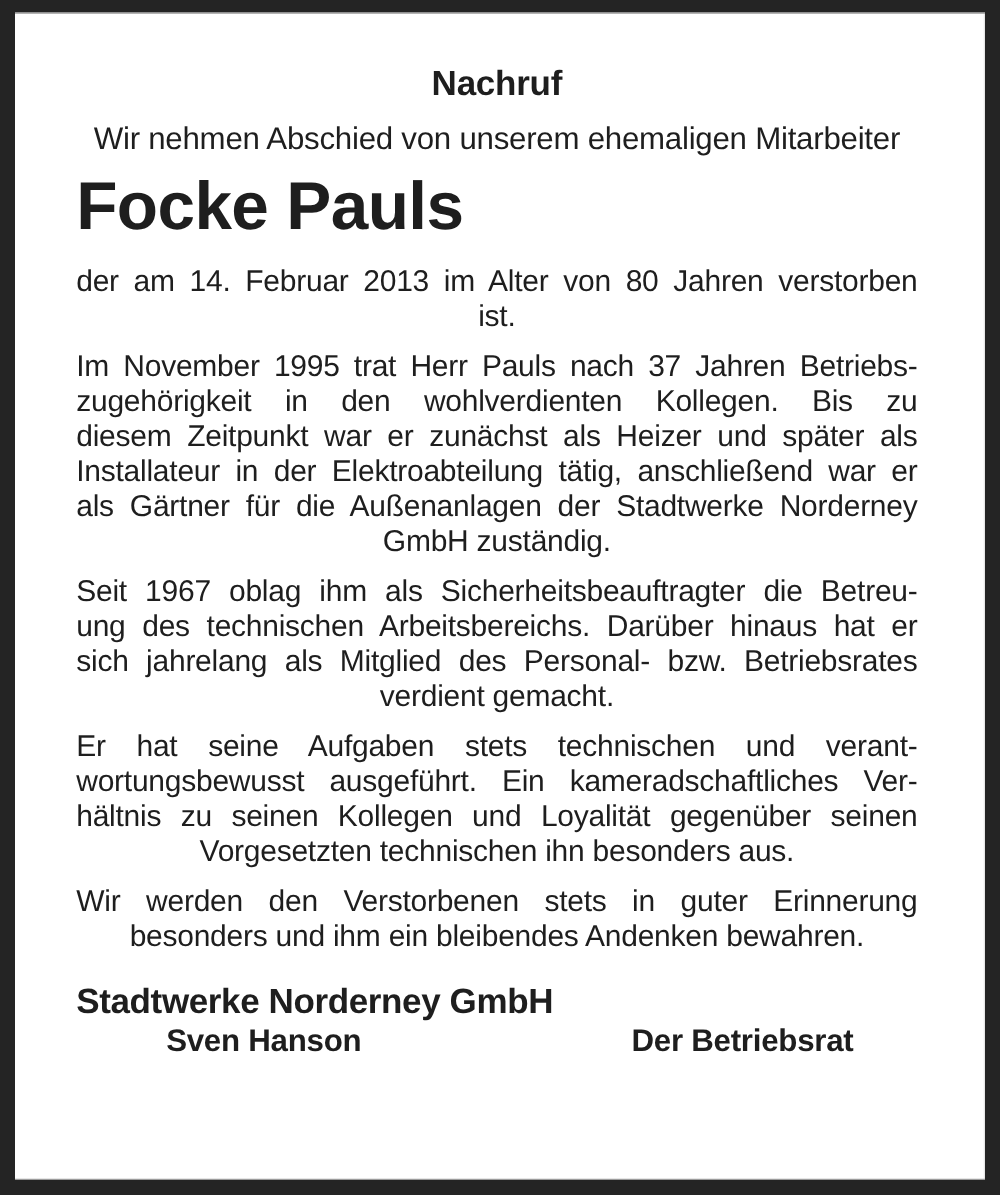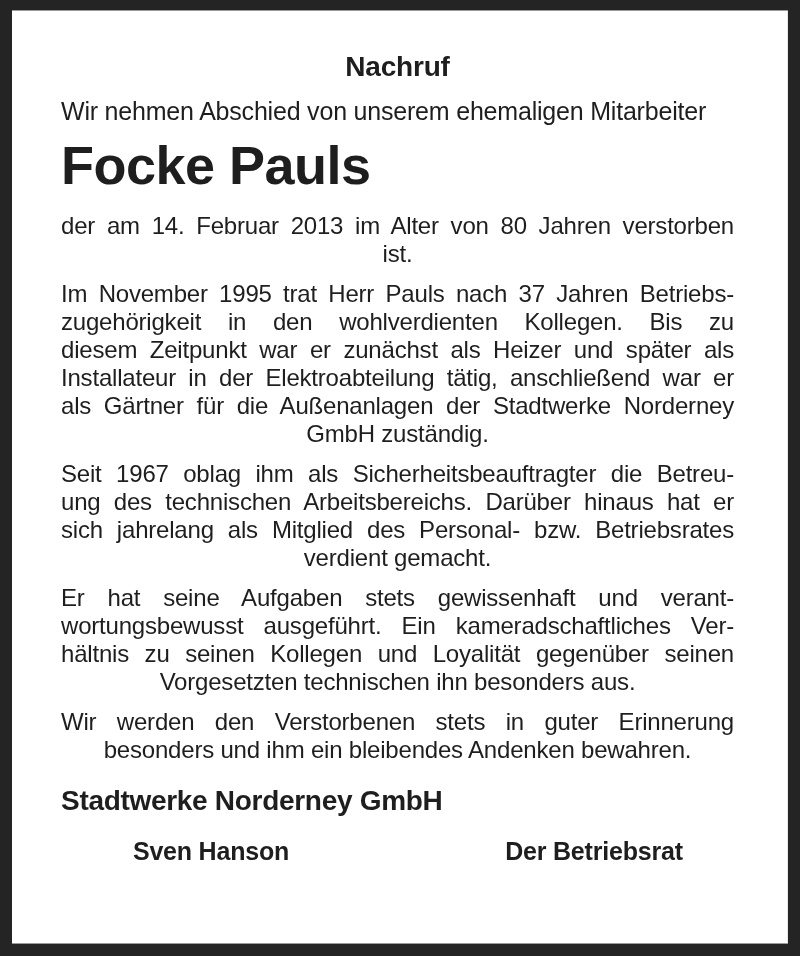--- a/index.html
+++ b/index.html
@@ -23,39 +23,39 @@
   .content{
     box-sizing:border-box;
     padding:40px 54px 0 49px;
     letter-spacing:-0.2px;
   }
   .kicker{
     font-size:28px;font-weight:bold;text-align:center;
     line-height:34px;margin-bottom:12px;
   }
   .intro{
-    font-size:25px;text-align:left;line-height:30px;
+    font-size:25px;text-align:center;line-height:30px;
   }
   .name{
     font-size:54px;font-weight:bold;text-align:left;
     line-height:58px;margin:10px 0 18px 0;letter-spacing:-0.5px;
   }
   .para{margin:0 0 12px 0;}
   .line{
     font-size:24px;line-height:28px;white-space:normal;
   }
   .jline{text-align:justify;text-align-last:justify;}
   .lline{text-align:center;}
   .company{
     font-size:28px;font-weight:bold;text-align:left;
     line-height:34px;margin-top:20px;letter-spacing:-0.3px;
   }
   .sigrow{
     display:flex;justify-content:space-between;
-    margin-top:18px;margin-right:20px;
+    margin-right:20px;
   }
   .sig{text-align:center;}
   .sig.left{width:300px;}
   .sig.right{width:240px;}
   .signame{font-size:25px;font-weight:bold;line-height:30px;}
   .sigrole{font-size:24px;line-height:30px;}
 </style>
 </head>
 <body>
 
@@ -81,21 +81,21 @@
           <div class="line jline">als Gärtner für die Außenanlagen der Stadtwerke Norderney</div>
           <div class="line lline">GmbH zuständig.</div>
         </div>
         <div class="para">
           <div class="line jline">Seit 1967 oblag ihm als Sicherheitsbeauftragter die Betreu-</div>
           <div class="line jline">ung des technischen Arbeitsbereichs. Darüber hinaus hat er</div>
           <div class="line jline">sich jahrelang als Mitglied des Personal- bzw. Betriebsrates</div>
           <div class="line lline">verdient gemacht.</div>
         </div>
         <div class="para">
-          <div class="line jline">Er hat seine Aufgaben stets gewissenhaft und verant-</div>
+          <div class="line jline">Er hat seine Aufgaben stets technischen und verant-</div>
           <div class="line jline">wortungsbewusst ausgeführt. Ein kameradschaftliches Ver-</div>
           <div class="line jline">hältnis zu seinen Kollegen und Loyalität gegenüber seinen</div>
           <div class="line lline">Vorgesetzten technischen ihn besonders aus.</div>
         </div>
         <div class="para">
           <div class="line jline">Wir werden den Verstorbenen stets in guter Erinnerung</div>
           <div class="line lline">besonders und ihm ein bleibendes Andenken bewahren.</div>
         </div>
       </div>
 

